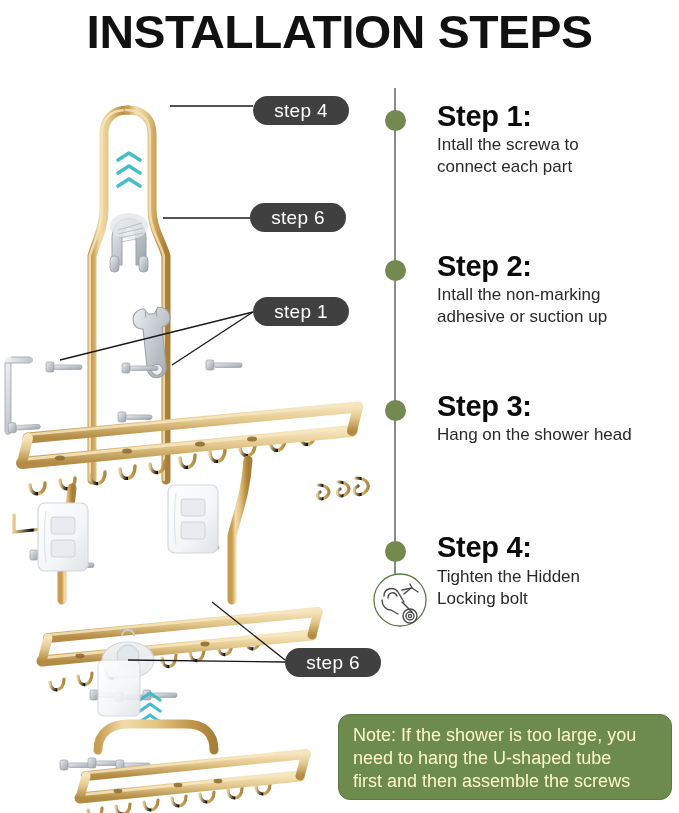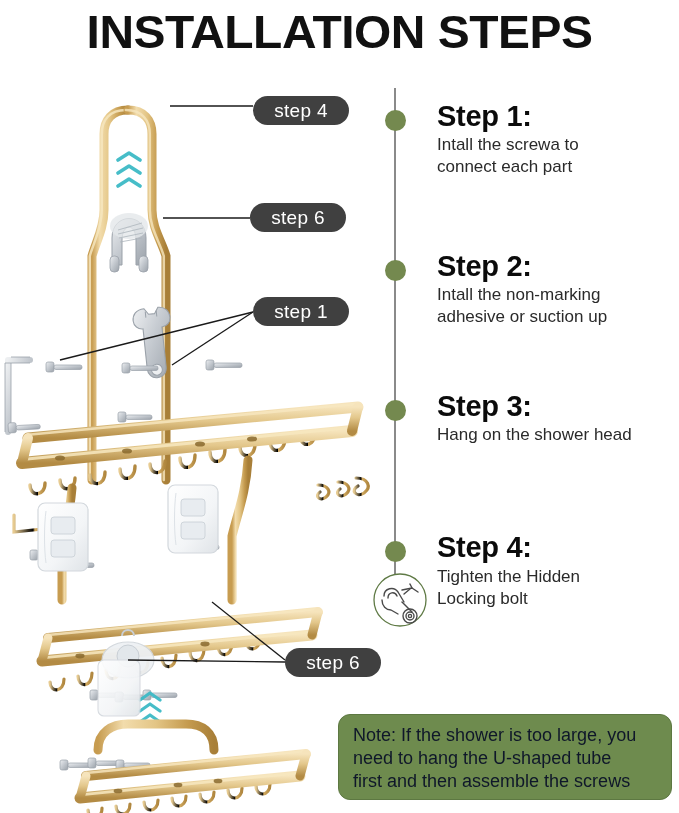--- a/index.html
+++ b/index.html
@@ -124,21 +124,21 @@
     box-sizing: border-box;
     background: #6E8B4E;
     border-radius: 12px;
     border: 1px solid #5d7842;
     padding: 9px 12px 0 14px;
   }
   #note-text {
     font-family: "Liberation Sans", sans-serif;
     font-size: 18px;
     line-height: 23px;
-    color: #0f172a;
+    color: #fef9c3;
     white-space: pre-line;
   }
 </style>
 </head>
 <body>
 
 <div id="page-title">INSTALLATION STEPS</div>
 
 <div id="diagram">
   <svg width="400" height="753" viewBox="0 0 400 753" xmlns="http://www.w3.org/2000/svg">

